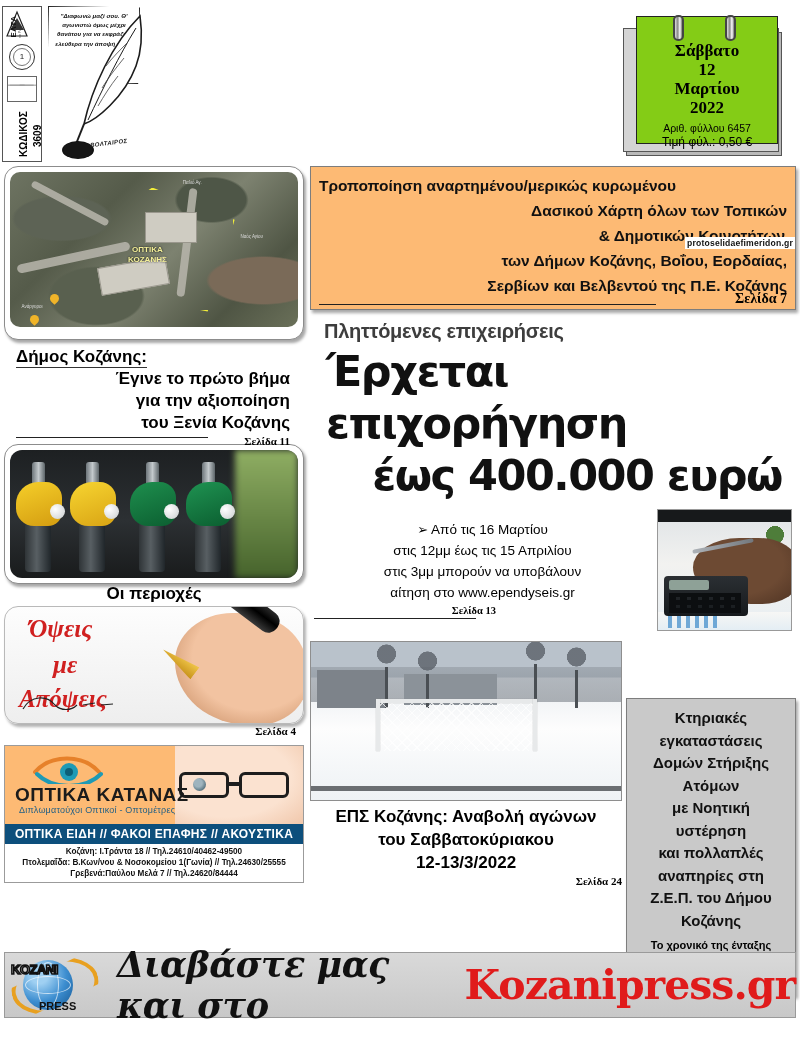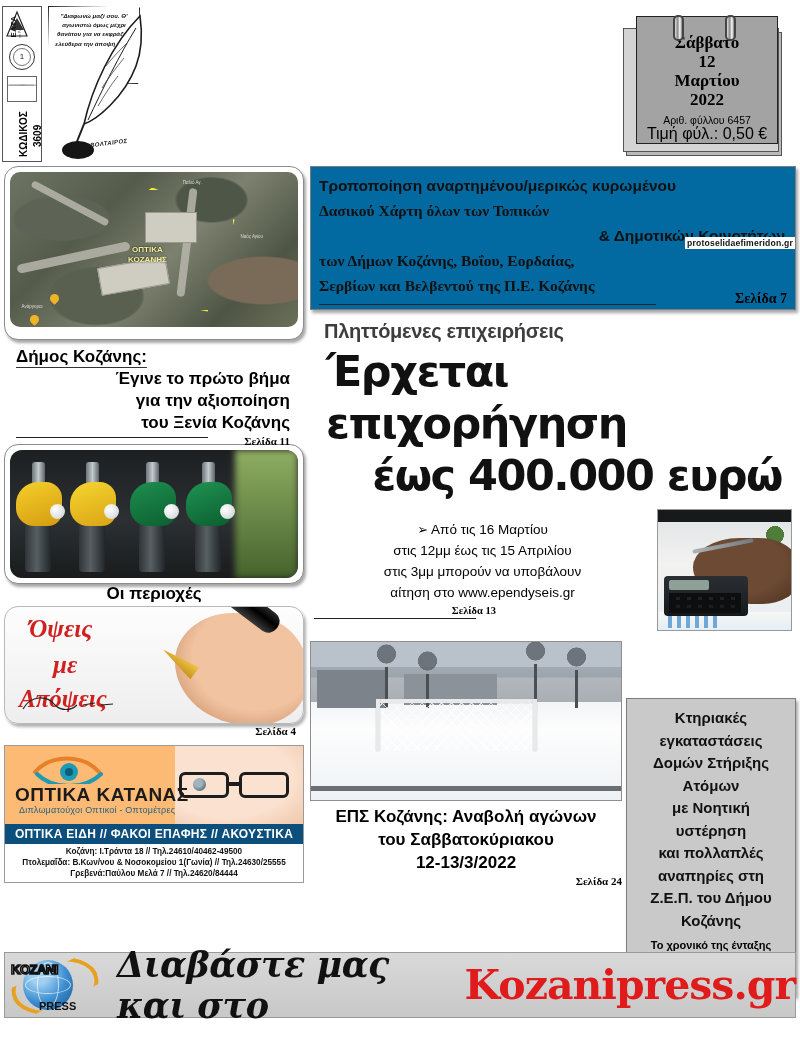--- a/index.html
+++ b/index.html
@@ -99,36 +99,36 @@
   .cal-back {
     position: absolute; left: 8px; top: 26px; width: 156px; height: 124px;
     background: #b9b9b9; border: 1px solid #555;
   }
   .cal-back2 {
     position: absolute; left: 5px; top: 22px; width: 156px; height: 124px;
     background: #d4d4d4; border: 1px solid #555;
   }
   .cal-front {
     position: absolute; left: 18px; top: 10px; width: 142px; height: 128px;
-    background: #a3a3a3; border: 1.4px solid #222;
-    text-align: center; padding-top: 16px;
+    background: #84cc16; border: 1.4px solid #222;
+    text-align: center; padding-top: 24px;
   }
   .cal-ring {
     position: absolute; width: 11px; height: 26px; border: 2px solid #444;
     border-radius: 5px; background: linear-gradient(90deg,#ddd,#888 40%,#fff 70%,#777);
     top: -2px;
   }
   .cal-ring.r1 { left: 36px; }
   .cal-ring.r2 { left: 88px; }
   .cal-day { font-family: "Liberation Serif", serif; font-size: 17px; font-weight: bold; line-height: 19px; }
   .cal-num { font-family: "Liberation Serif", serif; font-size: 17px; font-weight: bold; line-height: 19px; }
   .cal-mon { font-family: "Liberation Serif", serif; font-size: 17px; font-weight: bold; line-height: 19px; }
   .cal-year { font-family: "Liberation Serif", serif; font-size: 17px; font-weight: bold; line-height: 19px; }
   .cal-issue { font-size: 10.5px; margin-top: 4px; line-height: 14px; }
-  .cal-price { font-size: 16px; line-height: 14px; }
+  .cal-price { font-size: 12px; line-height: 14px; }
 
   
   .body-area { position: absolute; left: 0; top: 166px; width: 800px; height: 820px; }
 
   .col-left  { position: absolute; left: 4px;   top: 0;  width: 300px; }
   .col-mid   { position: absolute; left: 310px; top: 0;  width: 312px; }
   .col-right { position: absolute; left: 626px; top: 0;  width: 170px; }
 
   .rbox {
     border: 1.5px solid #8c8c8c; border-radius: 14px; background: #fff;
@@ -261,30 +261,30 @@
   .optika-name { position: absolute; left: 10px; top: 38px; font-size: 19px; font-weight: bold; letter-spacing: .5px; color: #1b1b1b; }
   .optika-role { position: absolute; left: 14px; top: 59px; font-size: 9px; color: #1f5f86; letter-spacing: .2px; }
   .optika-bar {
     background: #0d4f7c; color: #fff; text-align: center;
     font-size: 12px; font-weight: bold; letter-spacing: .3px; padding: 3px 0;
   }
   .optika-addr { text-align: center; font-size: 8.2px; font-weight: bold; line-height: 11px; padding: 2px 0 3px; color: #111; }
 
   
   .forest-box {
-    background: #0369a1; border: 1.5px solid #7d7d7d;
+    background: #fdba74; border: 1.5px solid #7d7d7d;
     box-shadow: 2px 3px 3px rgba(0,0,0,.35);
     padding: 6px 8px 4px;
     position: relative;
   }
   .forest-box .l {
     font-size: 15.5px; font-weight: bold; line-height: 25px; color: #111;
   }
   .forest-box .l1 { text-align: left; }
-  .forest-box .l2, .forest-box .l4, .forest-box .l5 { text-align: left; font-family: Liberation Serif, serif; }
+  .forest-box .l2, .forest-box .l4, .forest-box .l5 { text-align: right; }
   .forest-box .l3 { text-align: right; padding-right: 2px; }
   .watermark {
     position: absolute; right: 0px; top: 70px; background: #fff; color: #111;
     font-size: 8.6px; font-weight: bold; letter-spacing: .2px; padding: 1px 2px;
     font-family: "Liberation Sans", sans-serif;
   }
   .forest-rule { border-top: 1.5px solid #222; width: 72%; margin-top: 6px; }
   .forest-page { position: absolute; right: 8px; bottom: 2px; font-family: "Liberation Serif", serif; font-size: 14px; font-weight: bold; }
 
   .kicker2 { font-size: 20px; font-weight: bold; margin: 10px 0 2px 10px; color: #3d3d3d; letter-spacing: -.3px; }

